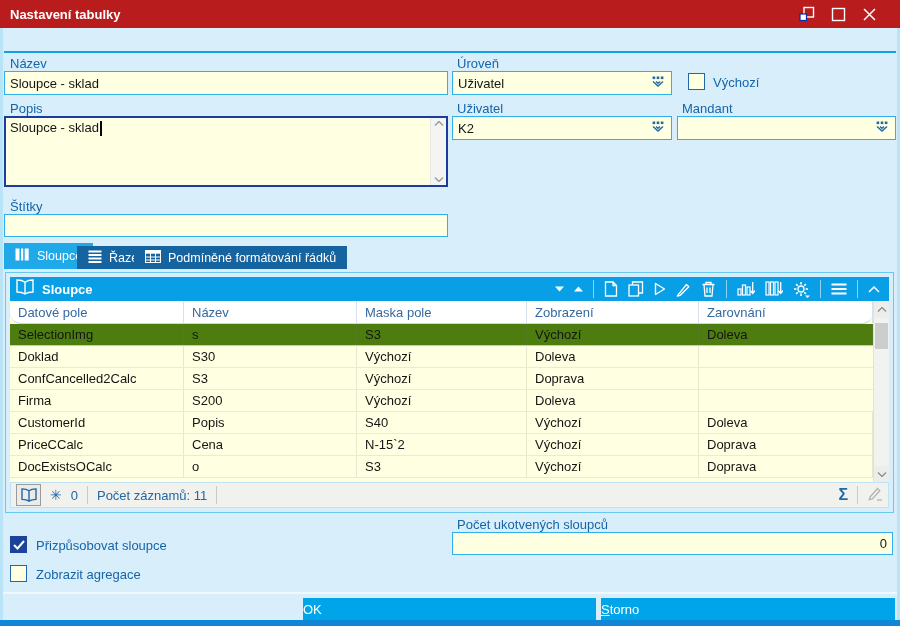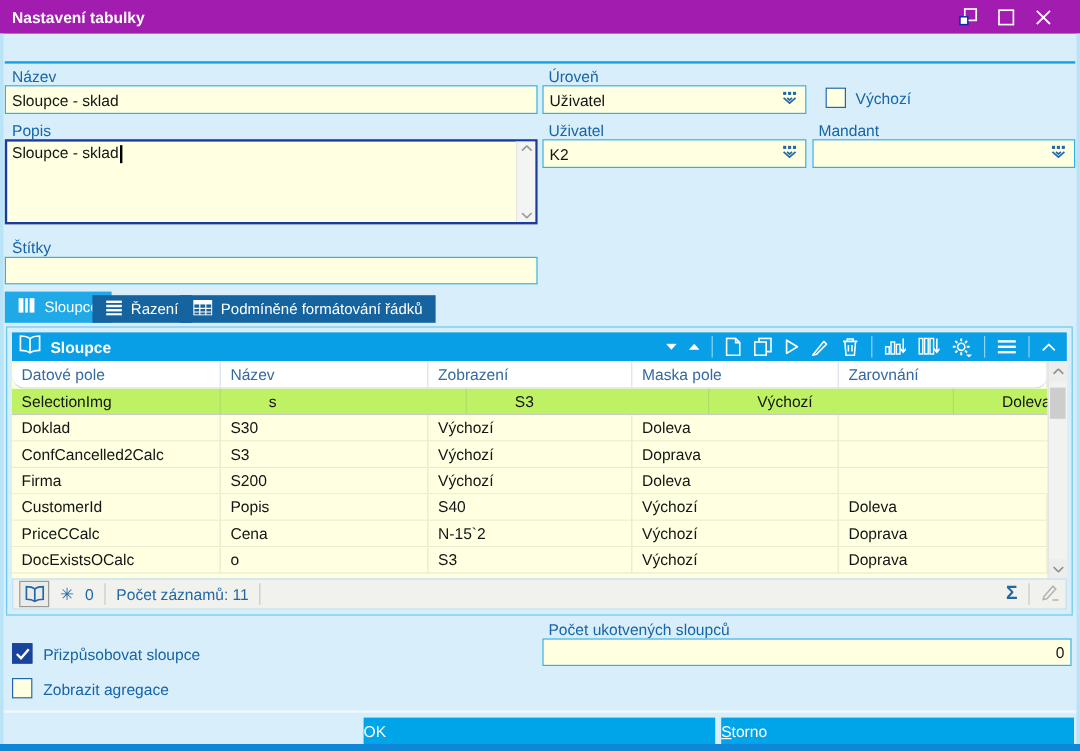--- a/index.html
+++ b/index.html
@@ -1,20 +1,20 @@
 <!DOCTYPE html>
 <html><head>
 <meta charset="utf-8">
 <style>
   html,body{margin:0;padding:0;background:#888;}
   *{box-sizing:border-box;}
   .window{position:relative;width:900px;height:626px;background:#d9eefb;
     font-family:"Liberation Sans",sans-serif;overflow:hidden;}
   
-  .titlebar{position:absolute;left:0;top:0;width:900px;height:28px;background:#a21caf;
+  .titlebar{position:absolute;left:0;top:0;width:900px;height:28px;background:#b91c1c;
     display:flex;align-items:center;padding:0 10px;}
   .titlebar .title{color:#fff;font-weight:bold;font-size:13px;}
   .win-controls{margin-left:auto;display:flex;gap:13px;align-items:center;padding-right:12px;}
   .winbtn{width:18px;height:18px;display:flex;align-items:center;justify-content:center;cursor:default;}
   
   .sideborder{position:absolute;top:28px;bottom:6px;width:3px;background:#b9e4f8;}
   .bottomstrip{position:absolute;left:0;right:0;bottom:0;height:6px;background:#0e87d6;}
   .hline{position:absolute;left:4px;right:4px;top:51px;height:2px;background:#13a0e6;}
   .sepline{position:absolute;left:3px;right:3px;top:592px;height:2px;background:#eef8fe;}
   
@@ -45,21 +45,21 @@
   .gridheader .ptitle{font-weight:bold;font-size:13px;margin-left:7px;}
   .toolbar{margin-left:auto;display:flex;align-items:center;gap:10px;padding-right:4px;}
   .toolbar .tbi{display:flex;align-items:center;justify-content:center;}
   .tsep{width:1px;height:18px;background:rgba(255,255,255,.55);}
   .table{position:absolute;left:4px;top:28px;width:879px;height:182px;background:#ffffe1;}
   .thead{display:grid;grid-template-columns:174px 173px 170px 172px 174px;height:23px;background:#ffffff;
     color:#35699f;font-size:13px;border-bottom:1px solid #c9d8e6;width:863px;border-radius:11px;}
   .thead>div{display:flex;align-items:center;padding-left:8px;border-right:1px solid #d9e2ec;}
   .trow{display:grid;grid-template-columns:174px 173px 170px 172px 174px;height:22px;font-size:13px;
     color:#151515;background:#ffffe1;border-bottom:1px solid #ecead2;width:863px;}
-  .trow.selected{background:#bef264;border-bottom-color:#c9c9c9;gap:32px;}
+  .trow.selected{background:#4d7c0f;border-bottom-color:#c9c9c9;}
   .tcell{display:flex;align-items:center;padding-left:8px;border-right:1px solid rgba(120,120,120,.18);
     overflow:hidden;white-space:nowrap;}
   .vscroll{position:absolute;right:0;top:0;width:16px;height:182px;background:#f2f2f0;border-left:1px solid #e0e0de;}
   .vs-btn{position:absolute;left:0;right:0;height:17px;background:#ededeb;display:flex;align-items:center;justify-content:center;}
   .vs-up{top:0;} .vs-down{bottom:0;}
   .vs-thumb{position:absolute;left:1px;right:1px;top:22px;height:26px;background:#cdcdcd;}
   .statusbar{position:absolute;left:4px;width:879px;bottom:4px;height:26px;background:#f1f1ed;
     border:1px solid #bfe2f4;display:flex;align-items:center;font-size:13px;color:#2268a8;gap:9px;padding:0 5px;}
   .ssep{width:1px;height:18px;background:#c9c9c5;}
   .bookbtn{width:25px;height:22px;border:1px solid #9a9a9a;display:flex;align-items:center;justify-content:center;background:#ebebe8;}
@@ -194,21 +194,21 @@
           <g fill="#fff">
             <rect x="0.5" y="0.5" width="13" height="2"></rect>
             <rect x="0.5" y="4" width="13" height="2"></rect>
             <rect x="0.5" y="7.5" width="13" height="2"></rect>
             <rect x="0.5" y="11" width="13" height="2"></rect>
           </g>
         </svg>
     </span>
     <span>Řazení</span>
   </div>
-  <div class="tab inactive" style="left:150px">
+  <div class="tab inactive" style="left:134px">
     <span>
       <svg width="16" height="13" viewBox="0 0 16 13">
           <rect x="0.5" y="0.5" width="15" height="12" fill="none" stroke="#fff"></rect>
           <rect x="0.5" y="0.5" width="15" height="3.2" fill="#fff"></rect>
           <line x1="5.5" y1="0.5" x2="5.5" y2="12.5" stroke="#fff"></line>
           <line x1="10.5" y1="0.5" x2="10.5" y2="12.5" stroke="#fff"></line>
           <line x1="0.5" y1="7" x2="15.5" y2="7" stroke="#fff"></line>
           <line x1="0.5" y1="10" x2="15.5" y2="10" stroke="#fff"></line>
         </svg>
     </span>
@@ -310,22 +310,22 @@
               <polyline points="1,6 6,1 11,6" fill="none" stroke="#fff" stroke-width="1.5"></polyline>
             </svg>
           </span>
       </div>
     </div>
 
     <div class="table">
       <div class="thead">
         <div>Datové pole</div>
         <div>Název</div>
+        <div>Maska pole</div>
         <div>Zobrazení</div>
-        <div>Maska pole</div>
         <div>Zarovnání</div>
       </div>
       <div id="rows-host">
           <div class="trow selected">
             <div class="tcell">SelectionImg</div>
             <div class="tcell">s</div>
             <div class="tcell">S3</div>
             <div class="tcell">Výchozí</div>
             <div class="tcell">Doleva</div>
           </div>

